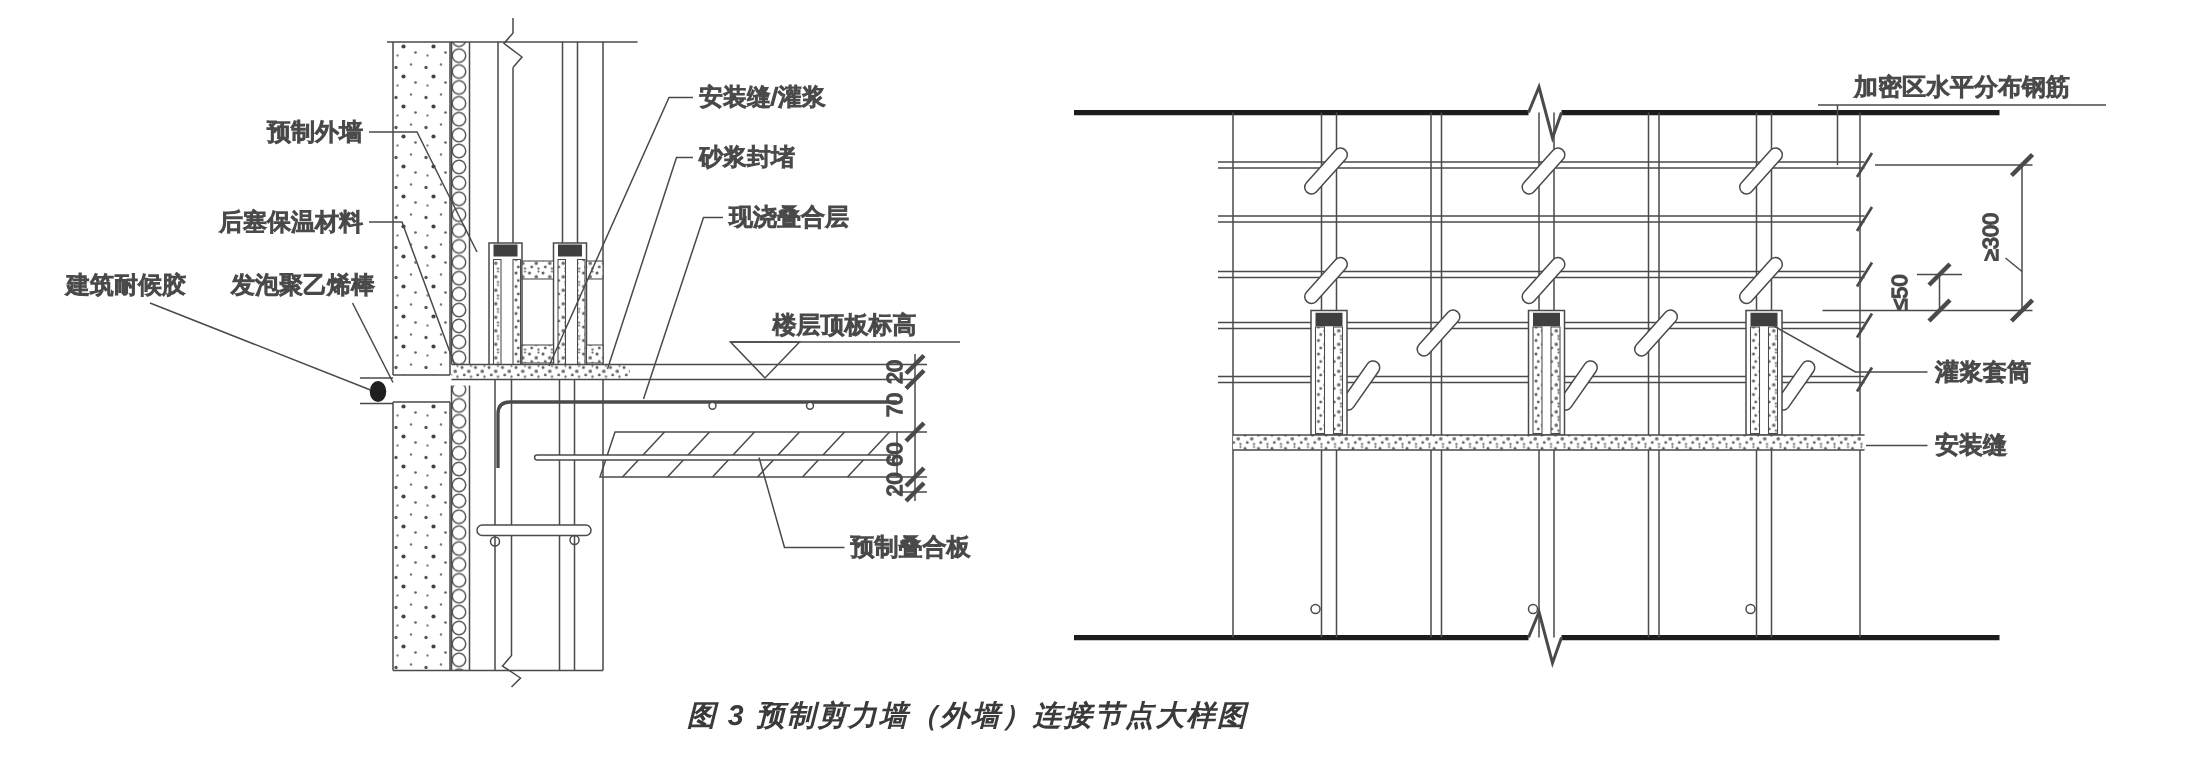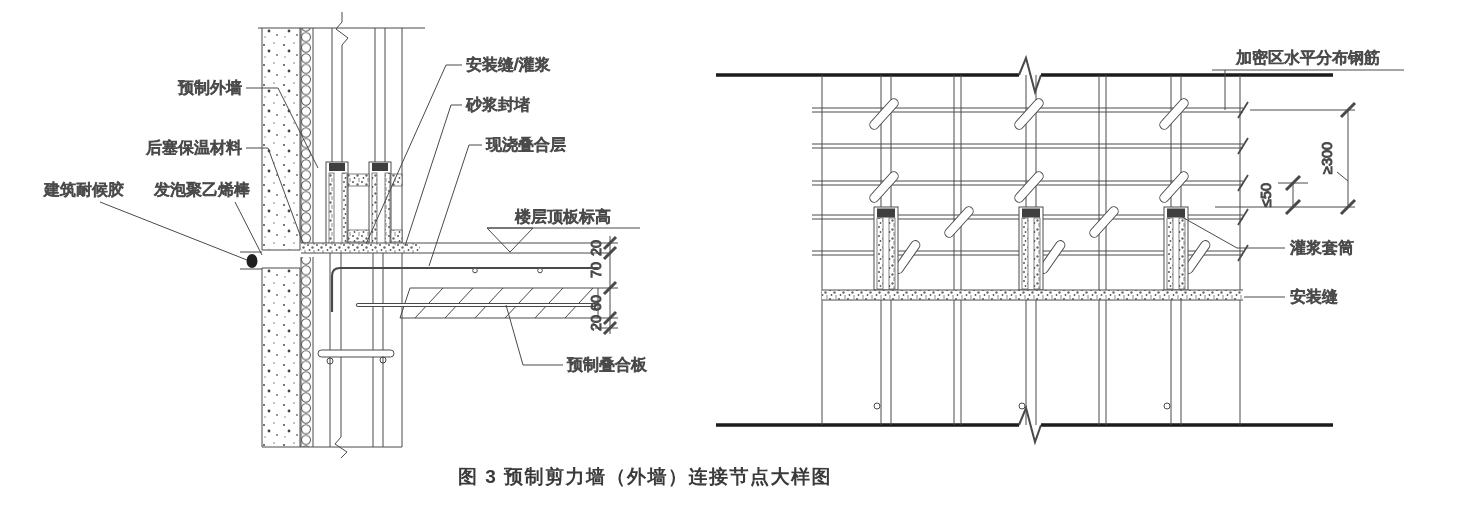--- a/index.html
+++ b/index.html
@@ -1,19 +1,19 @@
 <!DOCTYPE html>
 <html><head>
 <meta charset="utf-8">
 <style>
   html,body{margin:0;padding:0;background:#ffffff;}
   .page{position:relative;width:1459px;height:514px;background:#fff;overflow:hidden;
         font-family:"Liberation Sans","DejaVu Sans",sans-serif;}
   .caption{position:absolute;left:0;top:464px;width:1290px;text-align:center;
-           font-size:19px;font-weight:bold;color:#3a3a3a;letter-spacing:1.5px;}
+           font-size:19px;font-weight:bold;color:#3a3a3a;letter-spacing:1.5px;font-style:italic;}
   svg text{fill:#3f3f3f;font-family:"Liberation Sans","DejaVu Sans",sans-serif;}
   text.lbl{font-size:16px;}
   text.dim{font-size:14.5px;}
 </style>
 </head>
 <body>
 
 <div class="page">
 
 <svg width="1459" height="462" viewBox="0 0 1459 462">

